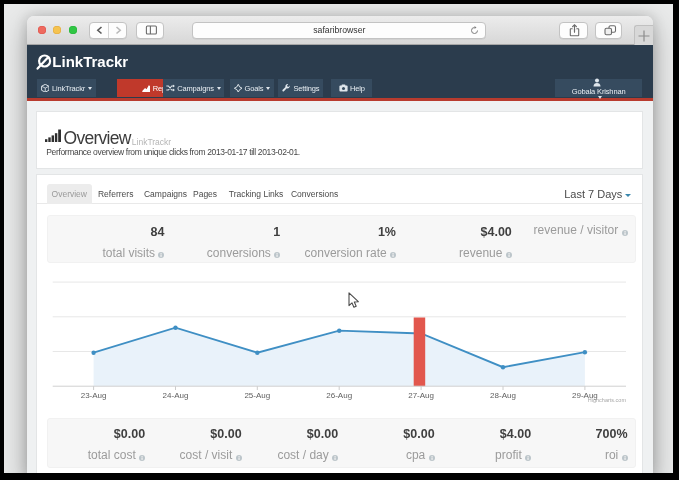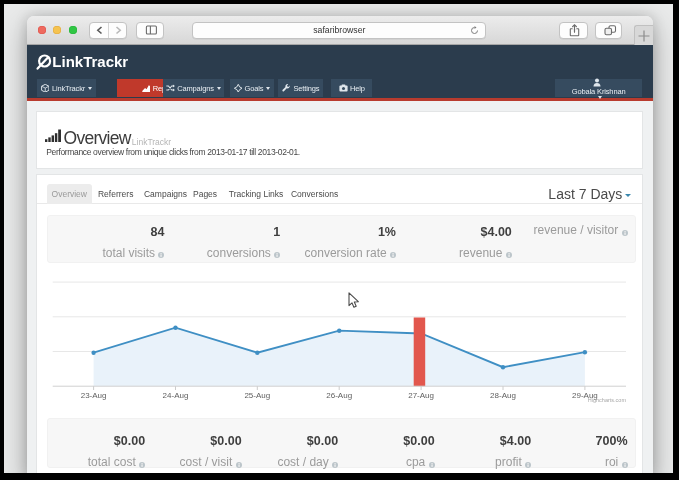--- a/index.html
+++ b/index.html
@@ -42,31 +42,31 @@
 .card1 { top:95.9px; height:57.1px; }
 .card2 { top:158.7px; height:302px; }
 .hicon { position:absolute; left:8px; top:16.5px; }
 .h1t { position:absolute; left:26.3px; top:17.5px; font-size:17.5px; letter-spacing:-0.75px; line-height:17px; color:#3c3c3c; }
 .h1s { position:absolute; left:94.5px; top:26px; font-size:8.5px; line-height:9px; color:#b5b5b5; }
 .sub { position:absolute; left:9px; top:35px; font-size:8.5px; letter-spacing:-0.35px; color:#454545; }
 
 .tabrow { position:absolute; left:0; top:0; width:100%; height:29px; border-bottom:1px solid #e9e9e9; }
 .tab { position:absolute; top:9px; height:20px; line-height:20px; font-size:8.5px; color:#4a4a4a; }
 .tab.active { background:#ececec; color:#9a9a9a; border-radius:3px 3px 0 0; text-align:center; }
-.range { position:absolute; right:11px; top:9px; font-size:14px; color:#4a4a4a; line-height:20px; }
+.range { position:absolute; right:11px; top:9px; font-size:11px; color:#4a4a4a; line-height:20px; }
 .range .bcaret { display:inline-block; width:0; height:0; border-left:3px solid transparent;
   border-right:3px solid transparent; border-top:3.6px solid #3a87ad; margin-left:3px; vertical-align:middle; }
 
 .band { position:absolute; left:9.3px; width:589px; height:48px; background:#f7f7f7;
   border:1px solid #f1f1f1; border-radius:3px; display:flex; padding-left:1px; padding-right:7px; }
 .band.topband { top:40px; }
 .band.botband { top:242.8px; height:50.3px; }
 .stat { flex:1; text-align:right; }
 .stat .v { margin-top:8.5px; font-size:12.5px; color:#3f3f3f; font-weight:bold; }
-.botband .stat .v { margin-top:15px; }
+.botband .stat .v { margin-top:8px; }
 .stat .l { margin-top:7px; font-size:12px; color:#9b9b9b; }
 .istat { display:inline-block; vertical-align:-1.5px; }
 
 .chartwrap { position:absolute; left:-1px; top:88px; width:605px; height:150px; }
 .cursor { position:absolute; left:321px; top:276px; }
 </style>
 </head>
 <body>
 <div class="bg">
 <div class="page">

